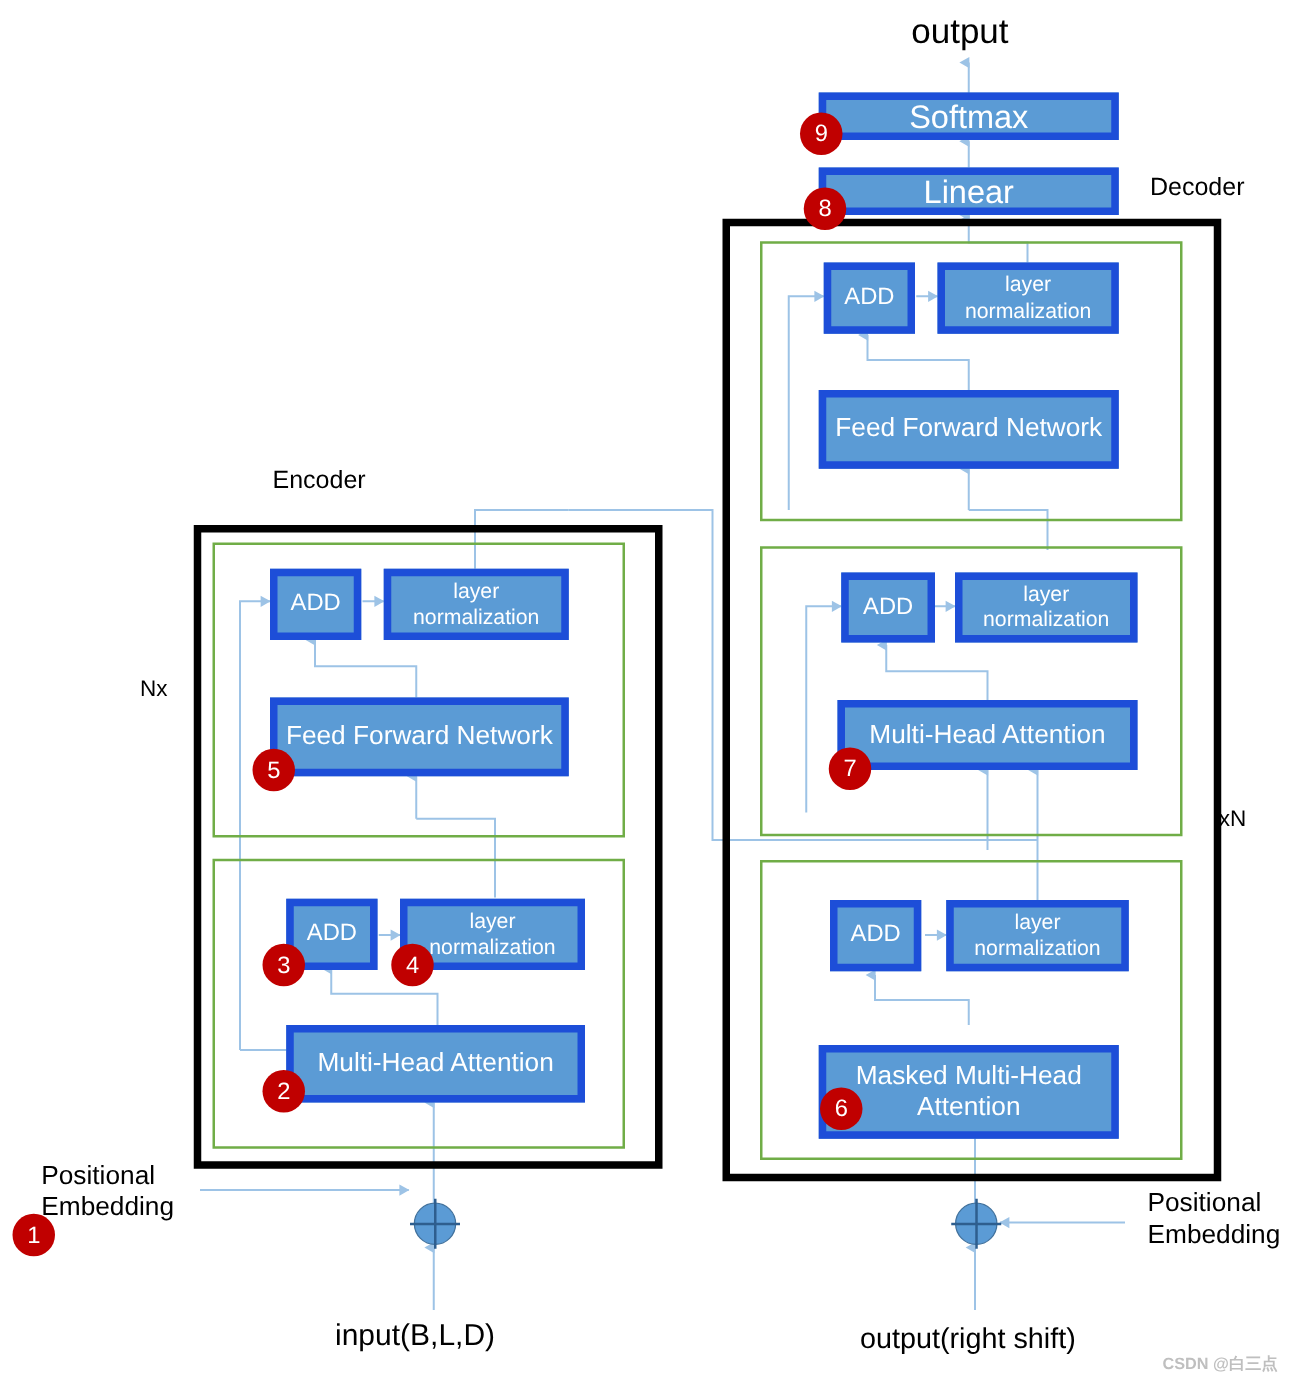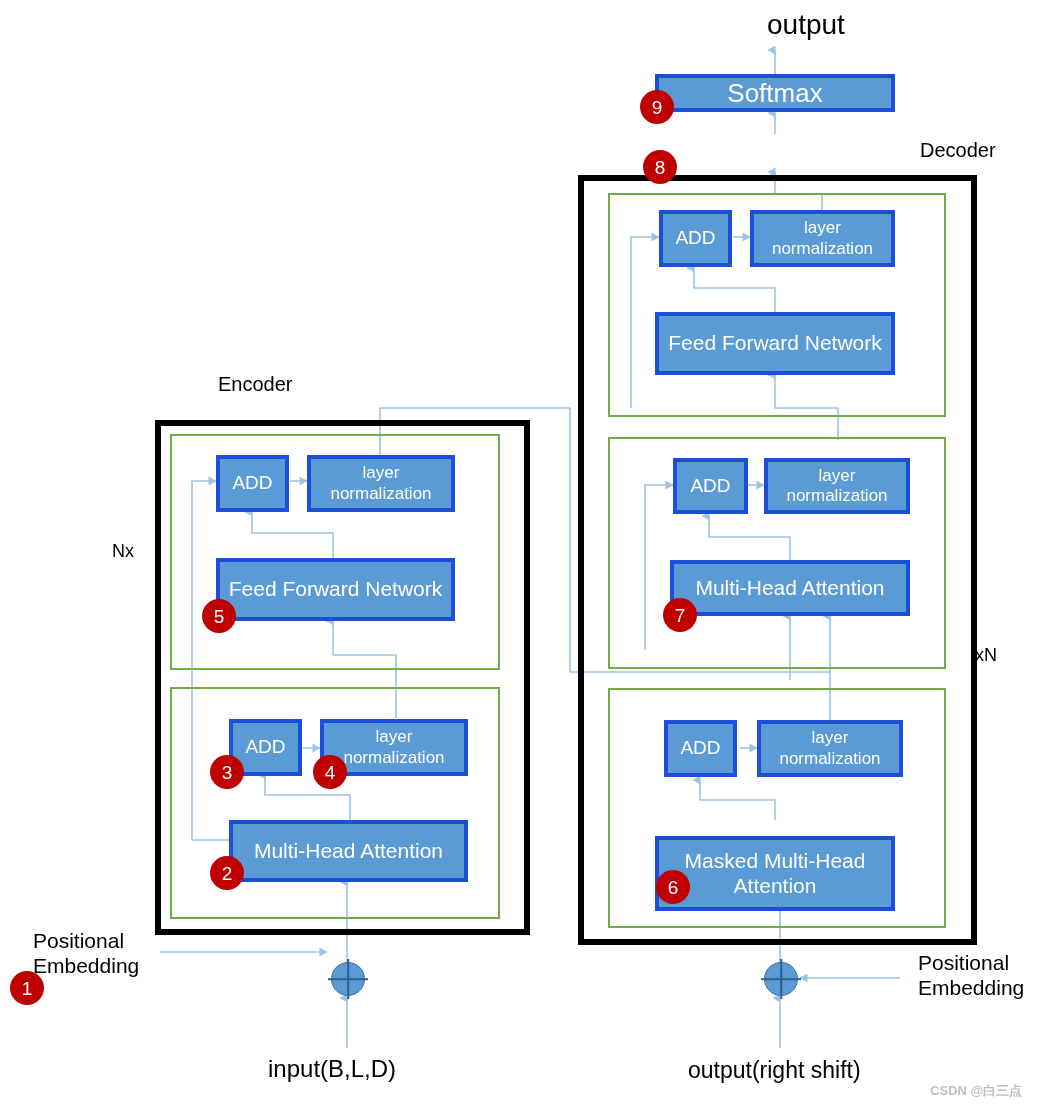--- a/index.html
+++ b/index.html
@@ -21,21 +21,21 @@
     position: absolute;
     left: 0;
     top: 0;
     width: 1045px;
     height: 1107px;
     pointer-events: none;
   }
   .blue-box {
     position: absolute;
     background: #5B9BD5;
-    border: 4px solid #1d4ed8;
+    border: 6px solid #1d4ed8;
     color: #FFFFFF;
     display: flex;
     align-items: center;
     justify-content: center;
     text-align: center;
     line-height: 1.18;
     box-sizing: border-box;
     font-weight: 400;
   }
   .outer-box {
@@ -180,32 +180,33 @@
       <path d="M192,840 L350,840"></path>
 
       <path d="M347,963 L347,900 L347,882" marker-end="url(#ah-up)"></path>
 
       <path d="M347,1048 L347,998" marker-end="url(#ah-up)"></path>
 
       <path d="M160,952 L327,952" marker-end="url(#ah-right)"></path>
     </g>
   </svg>
 
-  <div class="plain-label" style="left:767px; top:8px; font-size:28px;">output</div>
+  <div class="plain-label" style="left:729px; top:8px; font-size:28px;">output</div>
 
   <div class="plain-label" style="left:920px; top:138px; font-size:20px;">Decoder</div>
 
   <div class="plain-label" style="left:218px; top:372px; font-size:20px;">Encoder</div>
 
   <div class="plain-label" style="left:112px; top:541px; font-size:18px;">Nx</div>
 
   <div class="plain-label" style="left:975px; top:645px; font-size:18px;">xN</div>
 
   <div class="blue-box" style="left:655px; top:74px; width:240px; height:38px; font-size:26px;">Softmax</div>
 
+  <div class="blue-box" style="left:655px; top:134px; width:240px; height:38px; font-size:26px;">Linear</div>
 
   <div class="outer-box" style="left:155px; top:420px; width:375px; height:515px;"></div>
 
   <div class="green-box" style="left:170px; top:434px; width:330px; height:236px;"></div>
 
   <div class="green-box" style="left:170px; top:687px; width:330px; height:232px;"></div>
 
   <div class="blue-box" style="left:216px; top:455px; width:73px; height:57px; font-size:19px;">ADD</div>
 
   <div class="blue-box" style="left:307px; top:455px; width:148px; height:57px; font-size:17px;">layer

